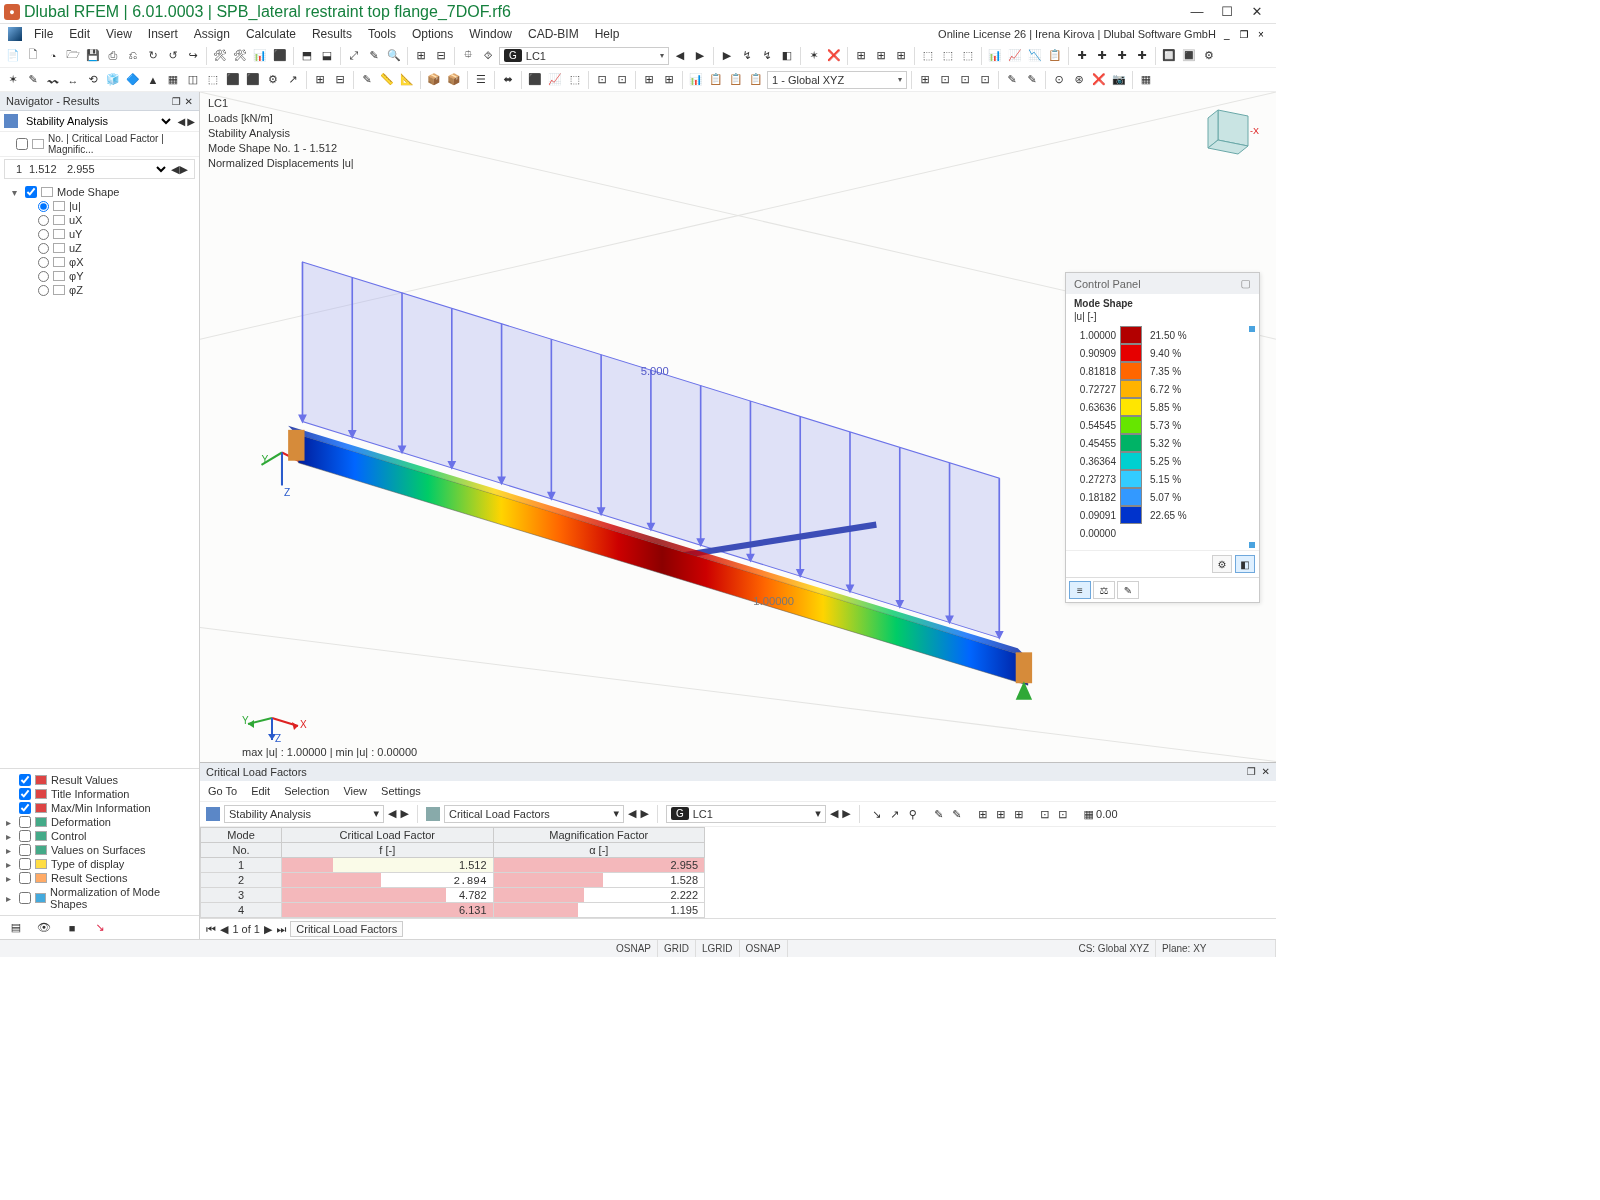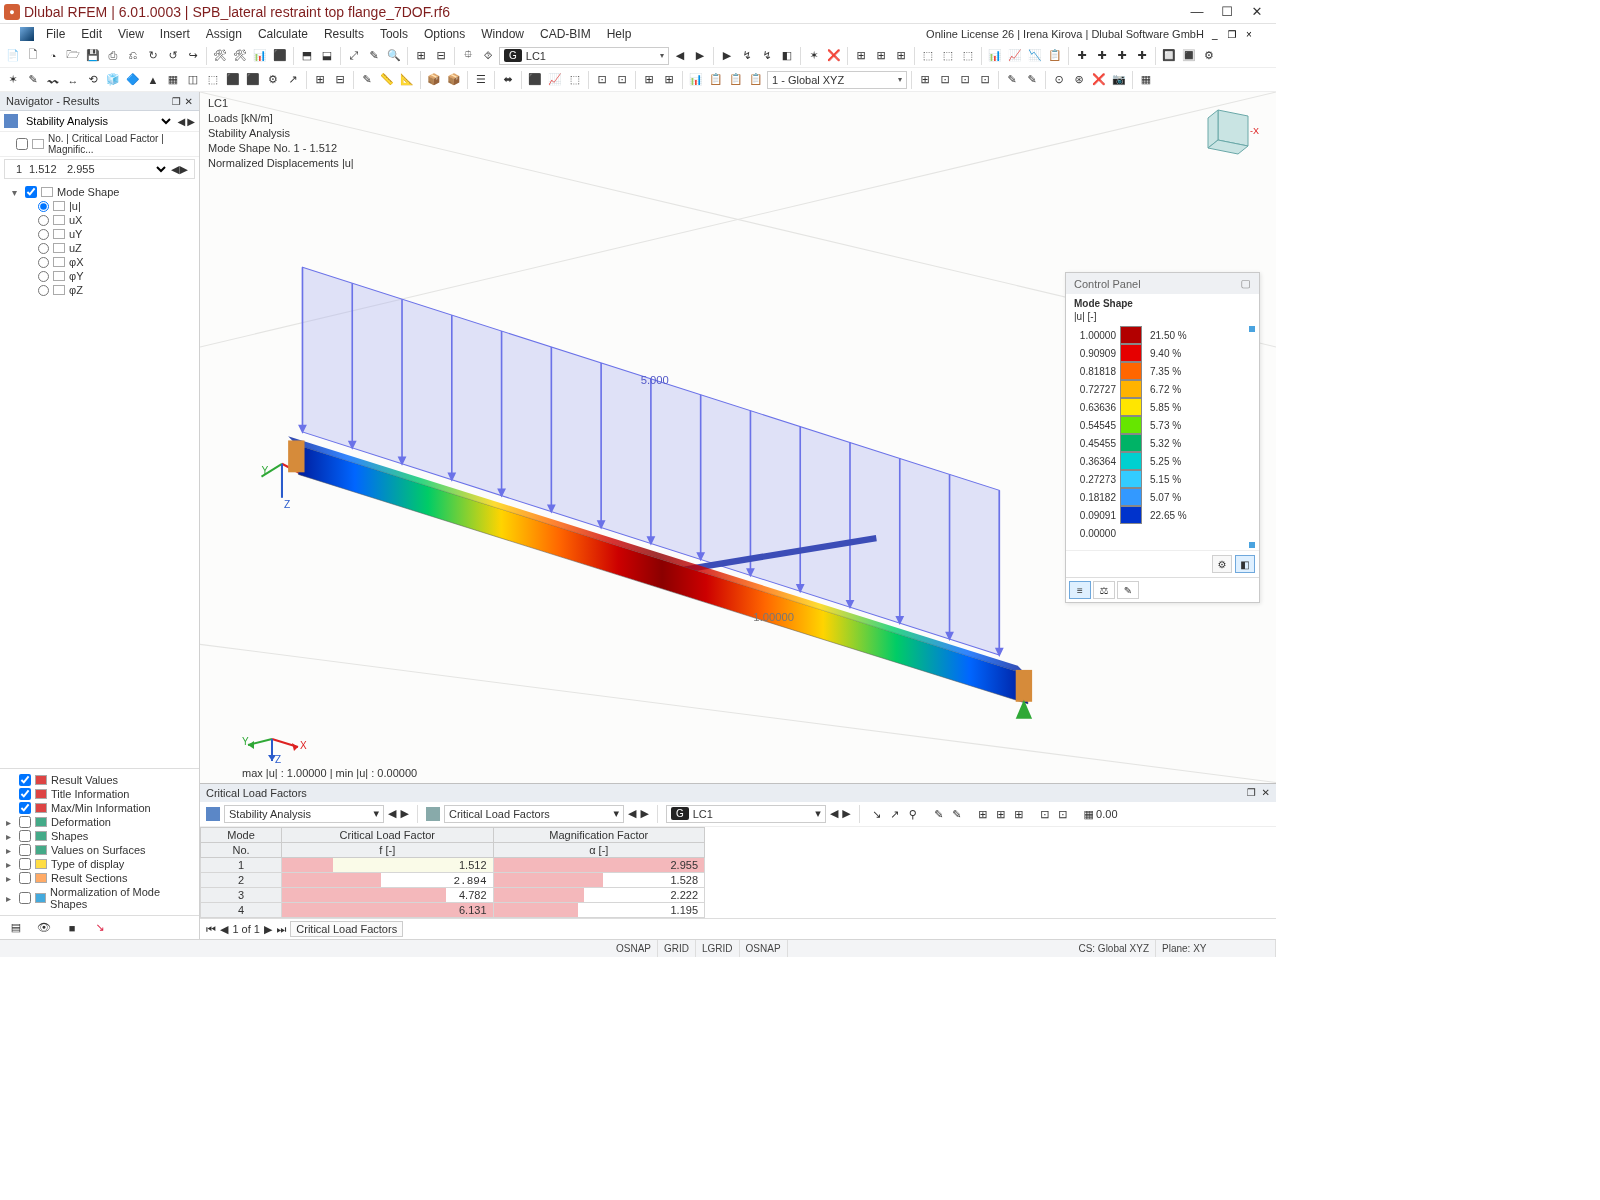--- a/index.html
+++ b/index.html
@@ -1,26 +1,26 @@
 <!DOCTYPE html>
 <html><head>
 <meta charset="utf-8">
 <style>
   * { box-sizing: border-box; margin: 0; padding: 0; }
   html, body { font-family: "Segoe UI", Tahoma, sans-serif; font-size: 11px; color: #333; background: #fff; overflow: hidden; width: 1276px; height: 957px; }
 
   
   .titlebar { height: 24px; background: #fff; display: flex; align-items: center; padding: 0 4px; border-bottom: 1px solid #e2e2e2; }
   .titlebar .appicon { width: 16px; height: 16px; margin-right: 4px; border-radius: 3px; background: #d25f36; display: inline-flex; align-items: center; justify-content: center; font-size: 9px; color: #fff; }
-  .titlebar .title { flex: 1; font-size: 14px; color: #7f1d1d; }
+  .titlebar .title { flex: 1; font-size: 16px; color: #15803d; }
   .win-ctrls { display: flex; }
   .win-ctrls button { width: 30px; height: 22px; border: none; background: transparent; font-size: 13px; color: #333; }
 
   
-  .menubar { height: 20px; display: flex; align-items: center; padding: 0 20px; background:#fff; }
+  .menubar { height: 20px; display: flex; align-items: center; padding: 0 8px; background:#fff; }
   .menubar .logo { width: 14px; height: 14px; margin-right: 4px; background: linear-gradient(135deg,#6fa8dc,#073763); }
   .menubar .mitem { padding: 2px 8px; font-size: 12px; }
   .menubar .spacer { flex: 1; }
   .menubar .license { font-size: 11px; color: #333; padding-right: 4px; }
   .menubar .mini-ctrls button { width: 14px; height: 14px; font-size: 10px; border: none; background: transparent; }
 
   
   .toolbar { display: flex; align-items: center; padding: 2px 4px; gap: 2px; background:#fff; border-bottom: 1px solid #eee; height: 24px;}
   .toolbar .sep { width: 1px; height: 18px; background: #ddd; margin: 0 2px; }
   .tb-btn { width: 18px; height: 18px; display: inline-flex; align-items: center; justify-content: center; font-size: 11px; border: 1px solid transparent; border-radius: 2px; }
@@ -360,21 +360,21 @@
         <div class="tree-line">
           <span class="expand">▸</span>
           <input type="checkbox" style="">
           <span class="col-icon" style="background:#4a8;"></span>
           <span>Deformation</span>
         </div>
         <div class="tree-line">
           <span class="expand">▸</span>
           <input type="checkbox" style="">
           <span class="col-icon" style="background:#4a8;"></span>
-          <span>Shapes</span>
+          <span>Control</span>
         </div>
         <div class="tree-line">
           <span class="expand">▸</span>
           <input type="checkbox" style="">
           <span class="col-icon" style="background:#4a8;"></span>
           <span>Values on Surfaces</span>
         </div>
         <div class="tree-line">
           <span class="expand">▸</span>
           <input type="checkbox" style="">
@@ -608,20 +608,27 @@
     </div>
 
     <div class="results-panel">
       <div class="rp-title">
         <span>Critical Load Factors</span>
         <span class="rp-ctrls">
           <span>❐</span>
           <span>✕</span>
         </span>
       </div>
+      <div class="rp-menu" id="rp-menu">
+          <span>Go To</span>
+          <span>Edit</span>
+          <span>Selection</span>
+          <span>View</span>
+          <span>Settings</span>
+        </div>
       <div class="rp-toolbar">
         <span class="icon-box" style="width:14px;height:14px;background:#5b87c7;display:inline-block;"></span>
         <span class="rp-drop" style="width:160px;">
             <span>Stability Analysis</span>
             <span class="caret" style="margin-left:auto;">▾</span>
           </span>
         <span>◀</span>
           <span>▶</span>
         <span class="sep"></span>
         <span class="icon-box" style="width:14px;height:14px;background:#8aa;display:inline-block;"></span>

